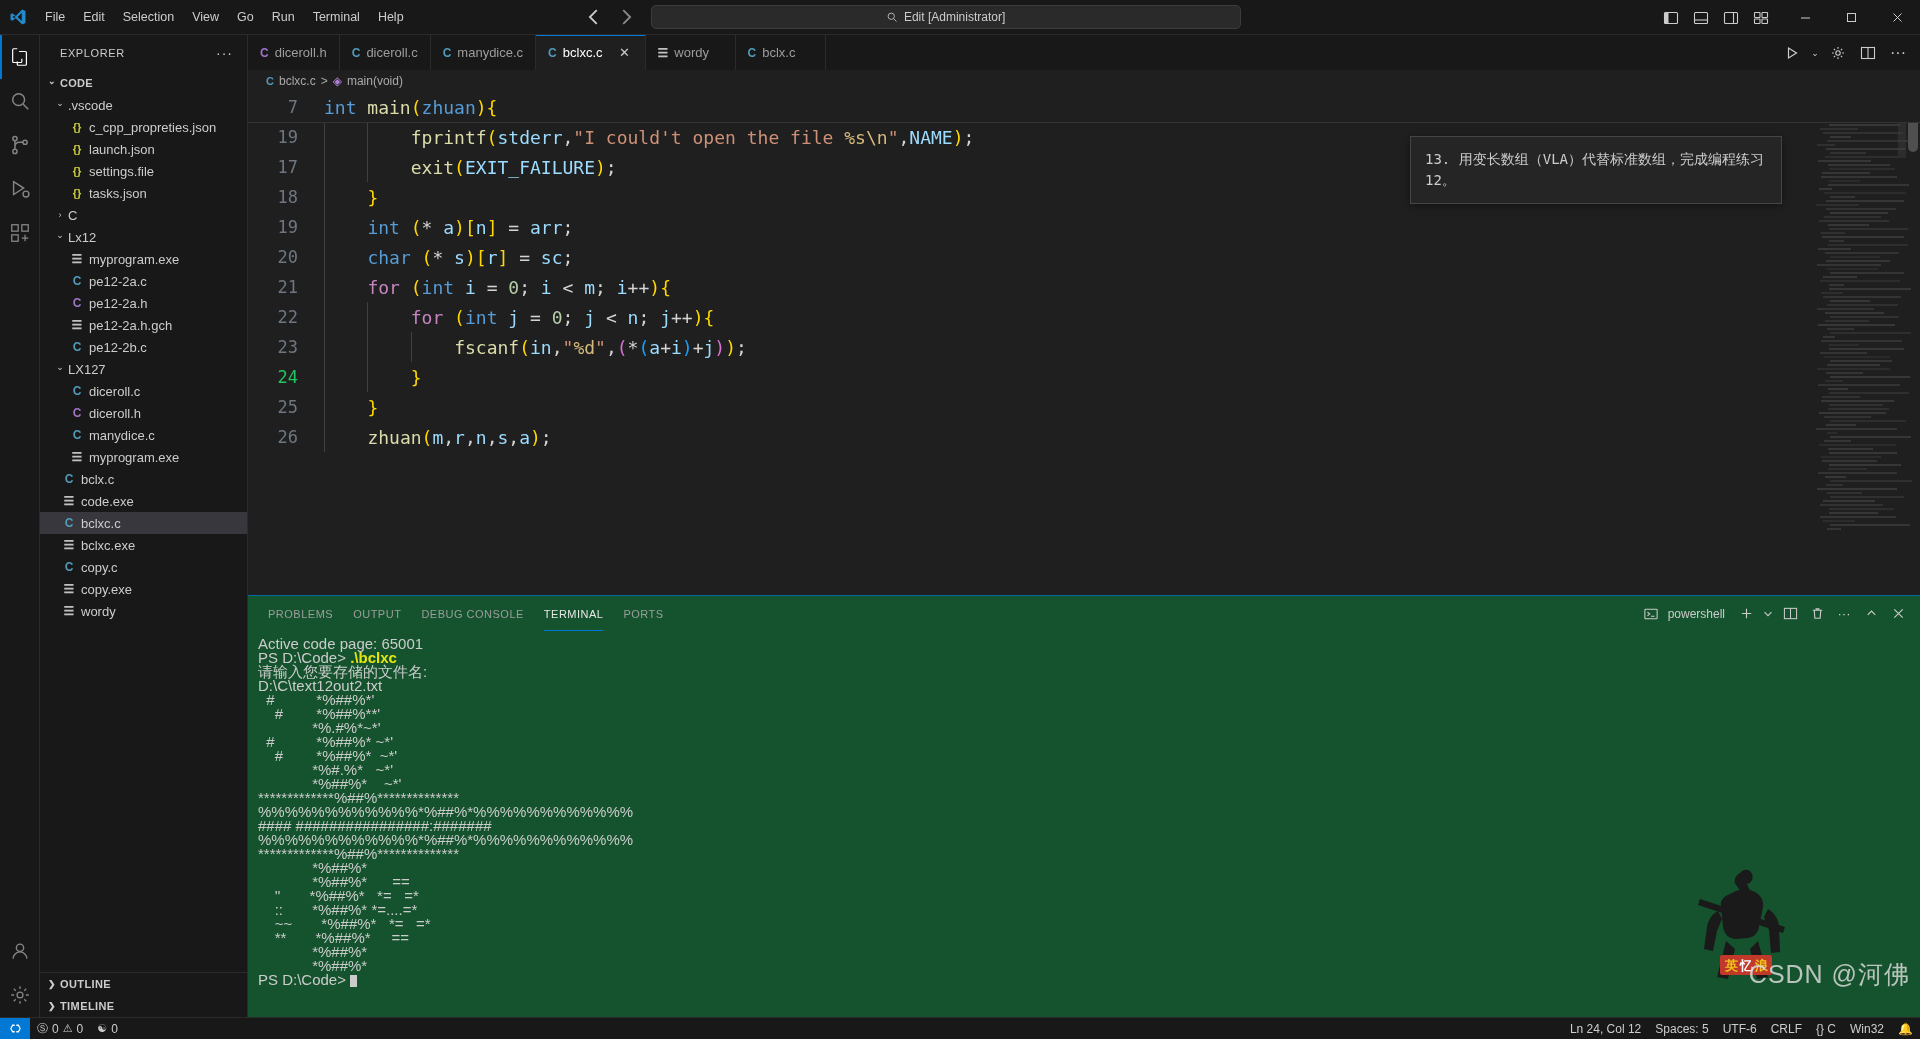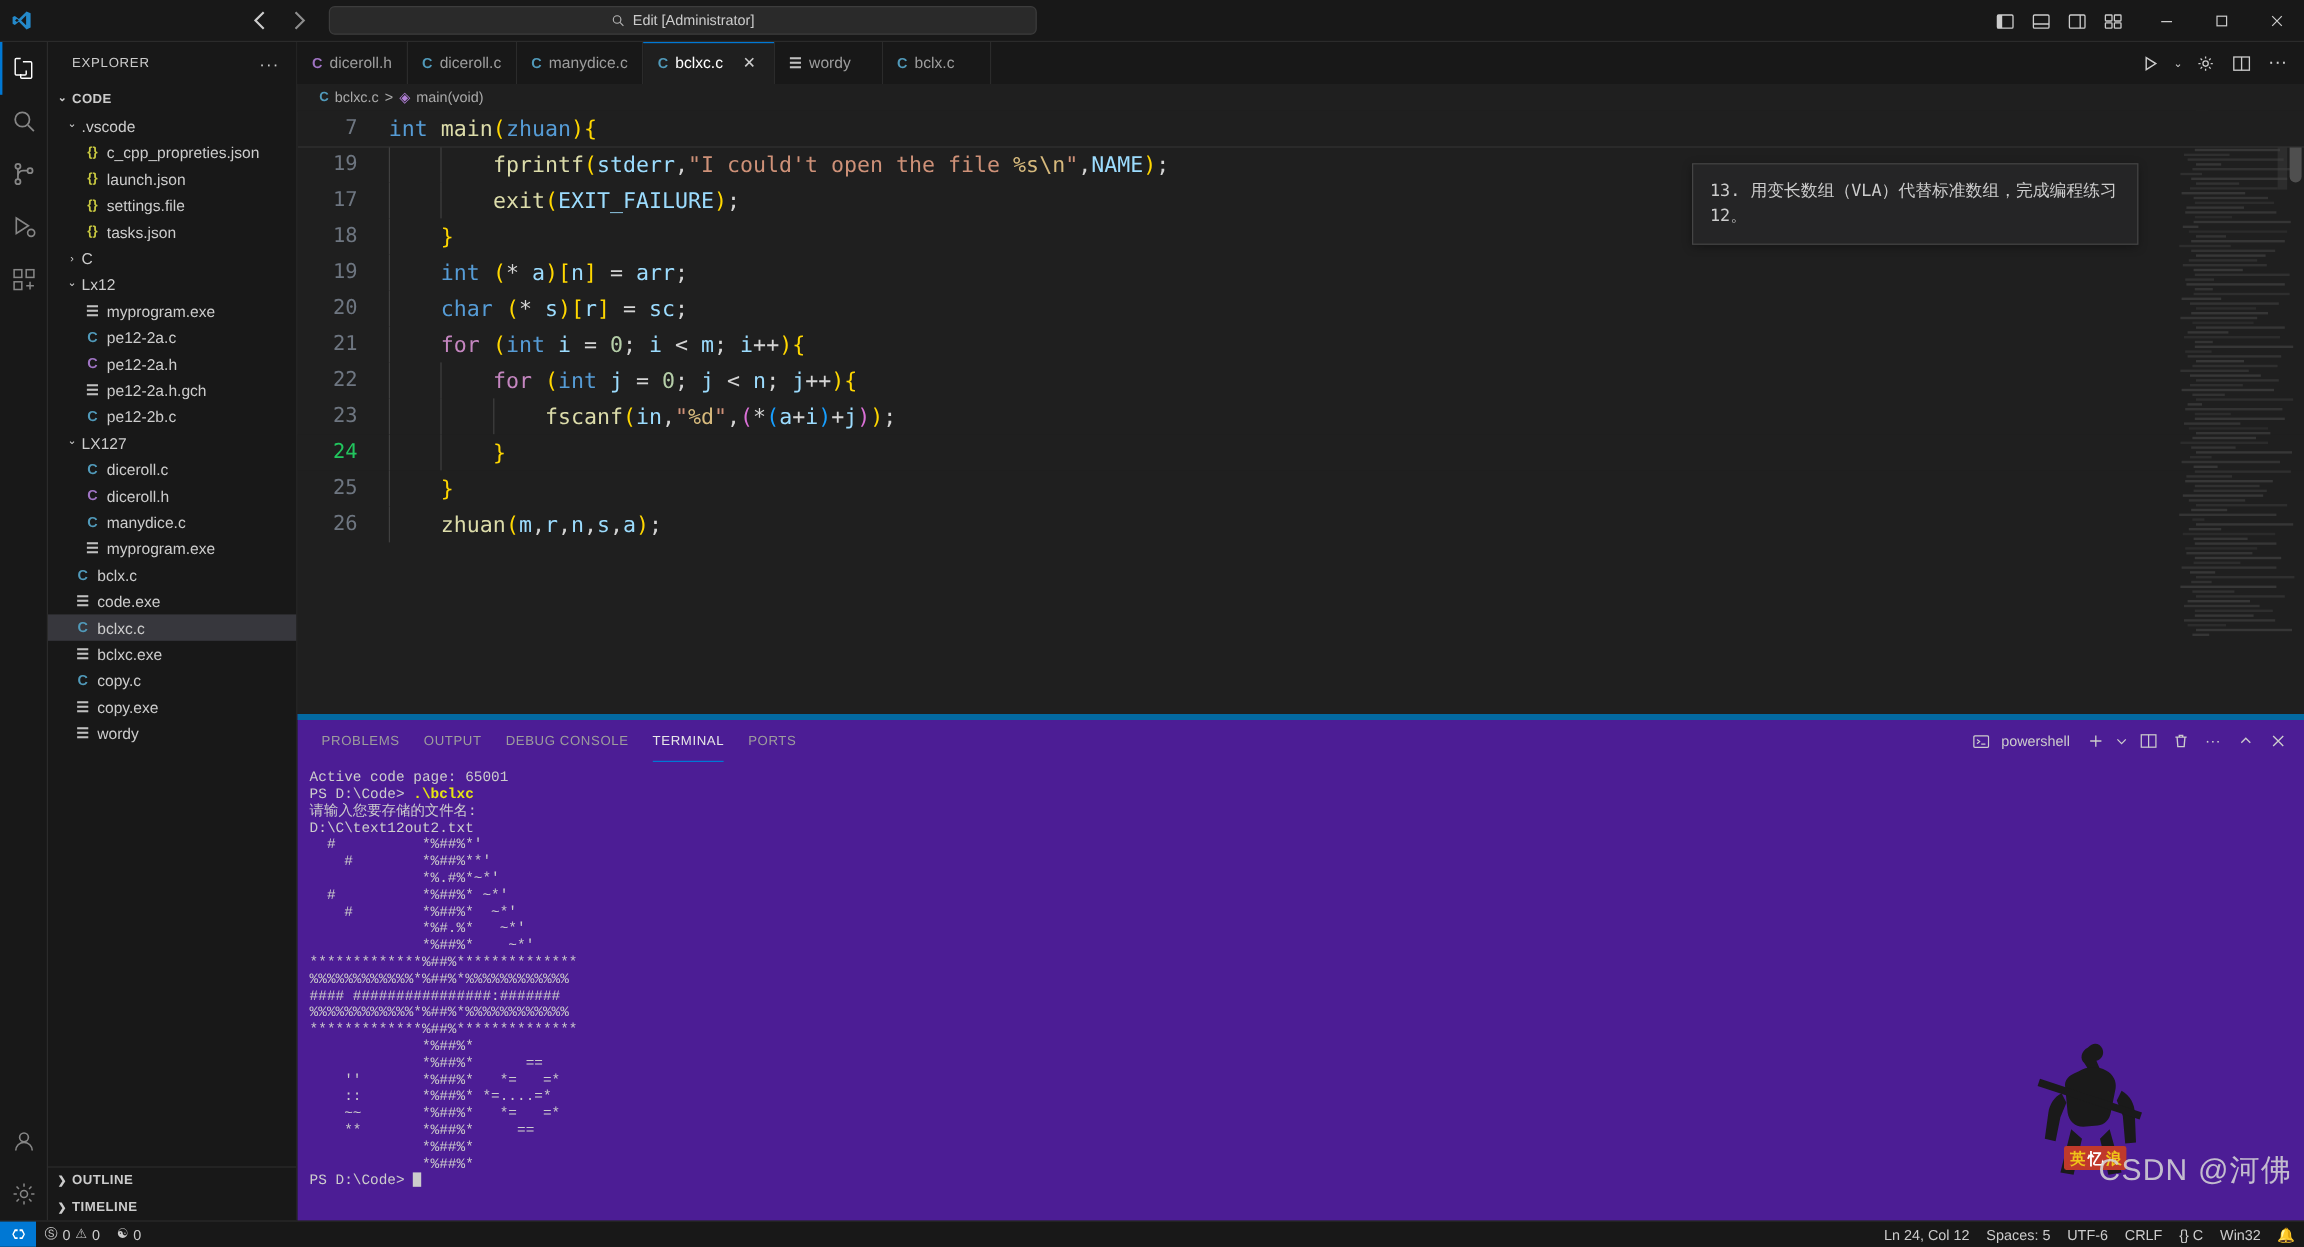--- a/index.html
+++ b/index.html
@@ -123,33 +123,33 @@
   .editor-scroll { position: absolute; right: 2px; top: 14px; width: 10px; height: 46px; background: #4f4f4f; border-radius: 5px; }
 
   
   .note {
     position: absolute; top: 44px; right: 138px; width: 372px; background: #252526;
     border: 1px solid #454545; color: #cccccc; font-size: 14px; padding: 12px 14px;
     line-height: 1.5; z-index: 40; box-shadow: 0 2px 8px rgba(0,0,0,.4);
   }
 
   
-  .panel { height: 422px; background: #4c1d95; display: flex; flex-direction: column; flex: 0 0 422px; border-top: 5px solid #0369a1; position: relative; }
+  .panel { height: 422px; background: #14532d; display: flex; flex-direction: column; flex: 0 0 422px; border-top: 1px solid #0369a1; position: relative; }
   .panel-tabs { height: 35px; display: flex; align-items: center; padding-left: 10px; gap: 0; flex: 0 0 35px; }
   .ptab { font-size: 11px; letter-spacing: .5px; color: #9d9d9d; padding: 0 10px; height: 35px; display: flex; align-items: center; position: relative; cursor: pointer; }
   .ptab.active { color: #e7e7e7; }
   .ptab.active:after { content:''; position: absolute; left: 10px; right: 10px; bottom: 0; height: 1px; background: #0078d4; }
   .panel-actions { margin-left: auto; display: flex; align-items: center; gap: 3px; padding-right: 10px; }
   .pshell { display: flex; align-items: center; gap: 10px; font-size: 12px; color: #cccccc; padding-right: 6px; }
   .pshell svg { width: 14px; height: 14px; }
   .pbtn { width: 24px; height: 24px; display: flex; align-items: center; justify-content: center; color: #cccccc; font-size: 13px; }
   .pbtn svg { width: 15px; height: 15px; }
   .term {
-    flex: 1; padding: 6px 0 0 10px; font-family: Liberation Mono, monospace;
-    font-size: 12px; line-height: 14px; color: #cccccc; white-space: pre; overflow: hidden;
+    flex: 1; padding: 6px 0 0 10px; font-family: Liberation Sans, sans-serif;
+    font-size: 15px; line-height: 14px; color: #cccccc; white-space: pre; overflow: hidden;
   }
   .term .y { color: #e5e510; }
   .term .g { color: #cccccc; }
   .term-cursor { display:inline-block; width: 7px; height: 12px; background: #cccccc; vertical-align: -2px; }
 
   
   .samurai { position: absolute; right: 110px; bottom: 28px; width: 130px; height: 130px; pointer-events: none; }
   .csdn { position: absolute; right: 10px; bottom: 26px; font-size: 25px; color: #d8d8d8; opacity: .85; letter-spacing: 1px; font-family: "Liberation Sans", sans-serif; }
 
   
@@ -163,20 +163,30 @@
 </head>
 <body>
 
 <div class="app">
 
   <div class="titlebar">
     <div class="vscode-logo">
       <svg viewBox="0 0 24 24">
           <path fill="#2489ca" d="M17.5 2 9 10.5 4.5 7 2 8.3v7.4L4.5 17 9 13.5l8.5 8.5L22 20V4l-4.5-2zM17 6.6v10.8L11.5 12 17 6.6zM4.7 12l2.1-1.7 2 1.7-2 1.7L4.7 12z"></path>
         </svg>
+    </div>
+    <div class="menu">
+      <div class="menu-item">File</div>
+      <div class="menu-item">Edit</div>
+      <div class="menu-item">Selection</div>
+      <div class="menu-item">View</div>
+      <div class="menu-item">Go</div>
+      <div class="menu-item">Run</div>
+      <div class="menu-item">Terminal</div>
+      <div class="menu-item">Help</div>
     </div>
     <div class="nav-arrows">
       <div class="nav-arrow active">
         <svg viewBox="0 0 16 16" fill="none" stroke="currentColor" stroke-width="1.3">
             <path d="M10 3 5 8l5 5"></path>
           </svg>
       </div>
       <div class="nav-arrow">
         <svg viewBox="0 0 16 16" fill="none" stroke="currentColor" stroke-width="1.3">
             <path d="M6 3l5 5-5 5"></path>

